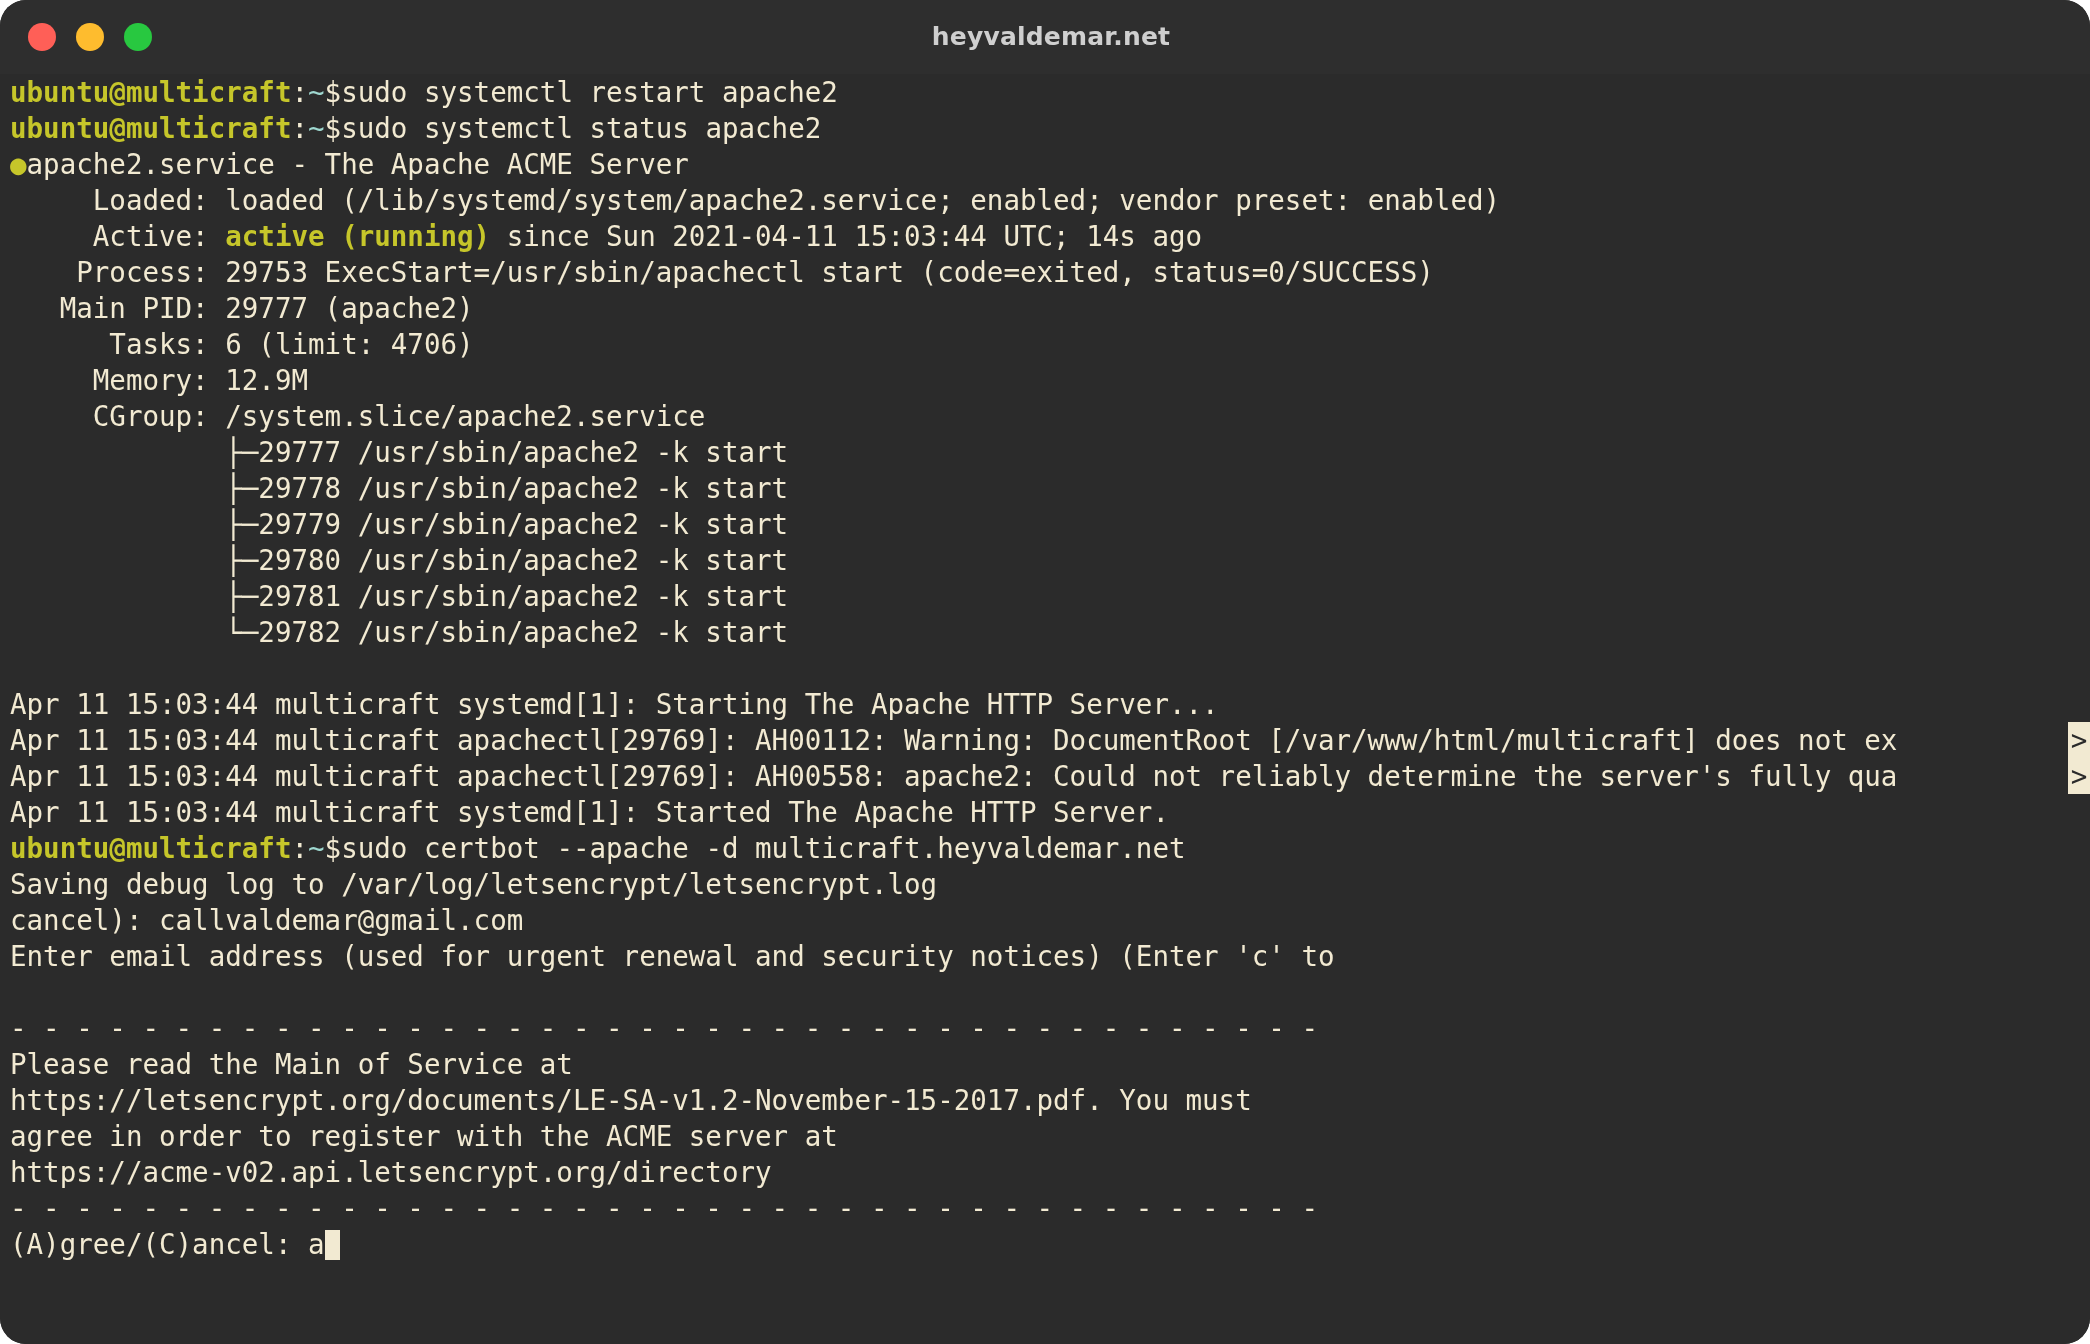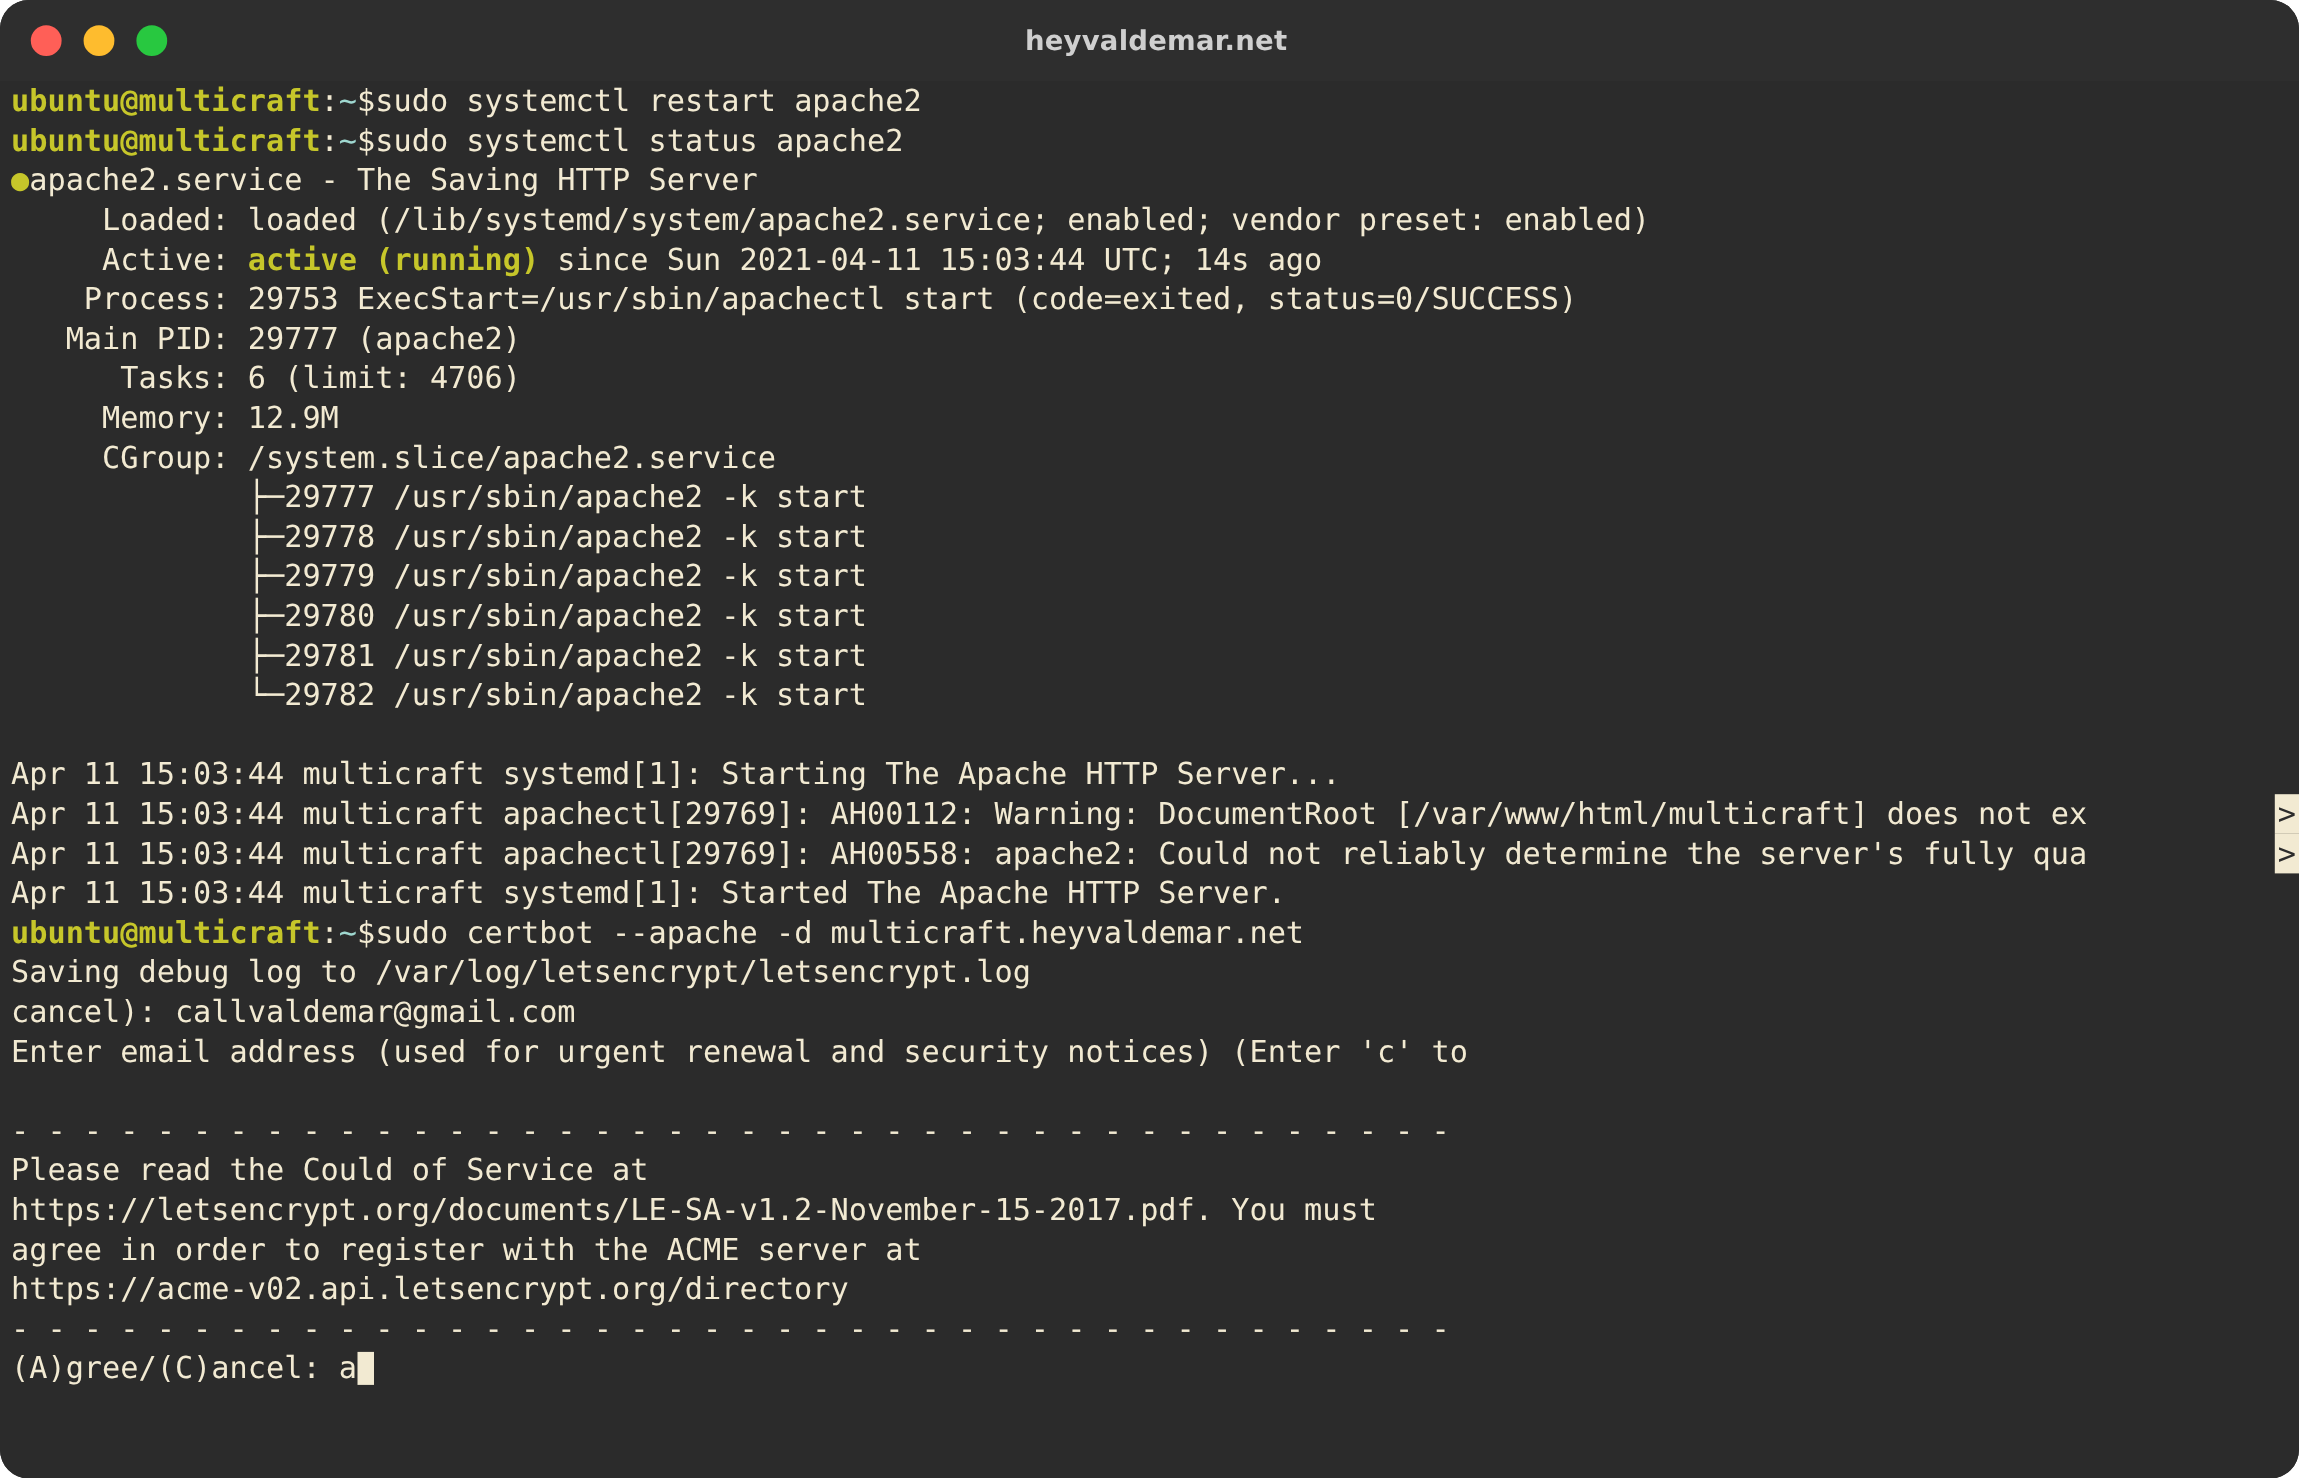--- a/index.html
+++ b/index.html
@@ -127,21 +127,21 @@
     </div>
     <div id="title">heyvaldemar.net</div>
   </div>
 
   <div id="term">
 
     <div class="ln"><span class="user">ubuntu@multicraft</span><span class="colon">:</span><span class="tilde">~</span><span class="dollar">$</span><span style="white-space:pre">sudo systemctl restart apache2</span></div>
 
     <div class="ln"><span class="user">ubuntu@multicraft</span><span class="colon">:</span><span class="tilde">~</span><span class="dollar">$</span><span style="white-space:pre">sudo systemctl status apache2</span></div>
 
-    <div class="ln"><span class="dot-ok">●</span><span style="white-space:pre">apache2.service - The Saving HTTP Server</span></div>
+    <div class="ln"><span class="dot-ok">●</span><span style="white-space:pre">apache2.service - The Apache ACME Server</span></div>
 
     <div class="ln"><span>     Loaded: </span><span>loaded (/lib/systemd/system/apache2.service; enabled; vendor preset: enabled)</span></div>
 
     <div class="ln"><span>     Active: </span><span class="active">active (running)</span><span> since Sun 2021-04-11 15:03:44 UTC; 14s ago</span></div>
 
     <div class="ln">    Process: 29753 ExecStart=/usr/sbin/apachectl start (code=exited, status=0/SUCCESS)</div>
     <div class="ln">   Main PID: 29777 (apache2)</div>
     <div class="ln">      Tasks: 6 (limit: 4706)</div>
     <div class="ln">     Memory: 12.9M</div>
     <div class="ln">     CGroup: /system.slice/apache2.service</div>
@@ -165,21 +165,21 @@
 
     <div class="ln"><span class="user">ubuntu@multicraft</span><span class="colon">:</span><span class="tilde">~</span><span class="dollar">$</span><span style="white-space:pre">sudo certbot --apache -d multicraft.heyvaldemar.net</span></div>
 
     <div class="ln">Saving debug log to /var/log/letsencrypt/letsencrypt.log</div>
     <div class="ln">cancel): callvaldemar@gmail.com</div>
     <div class="ln">Enter email address (used for urgent renewal and security notices) (Enter 'c' to</div>
 
     <div class="ln blank">&nbsp;</div>
 
     <div class="ln">- - - - - - - - - - - - - - - - - - - - - - - - - - - - - - - - - - - - - - - -</div>
-    <div class="ln">Please read the Could of Service at</div>
+    <div class="ln">Please read the Main of Service at</div>
     <div class="ln">https://letsencrypt.org/documents/LE-SA-v1.2-November-15-2017.pdf. You must</div>
     <div class="ln">agree in order to register with the ACME server at</div>
     <div class="ln">https://acme-v02.api.letsencrypt.org/directory</div>
     <div class="ln">- - - - - - - - - - - - - - - - - - - - - - - - - - - - - - - - - - - - - - - -</div>
 
     <div class="ln"><span>(A)gree/(C)ancel: </span><span>a</span><span class="cursor"></span></div>
 
   </div>
 </div>
 

